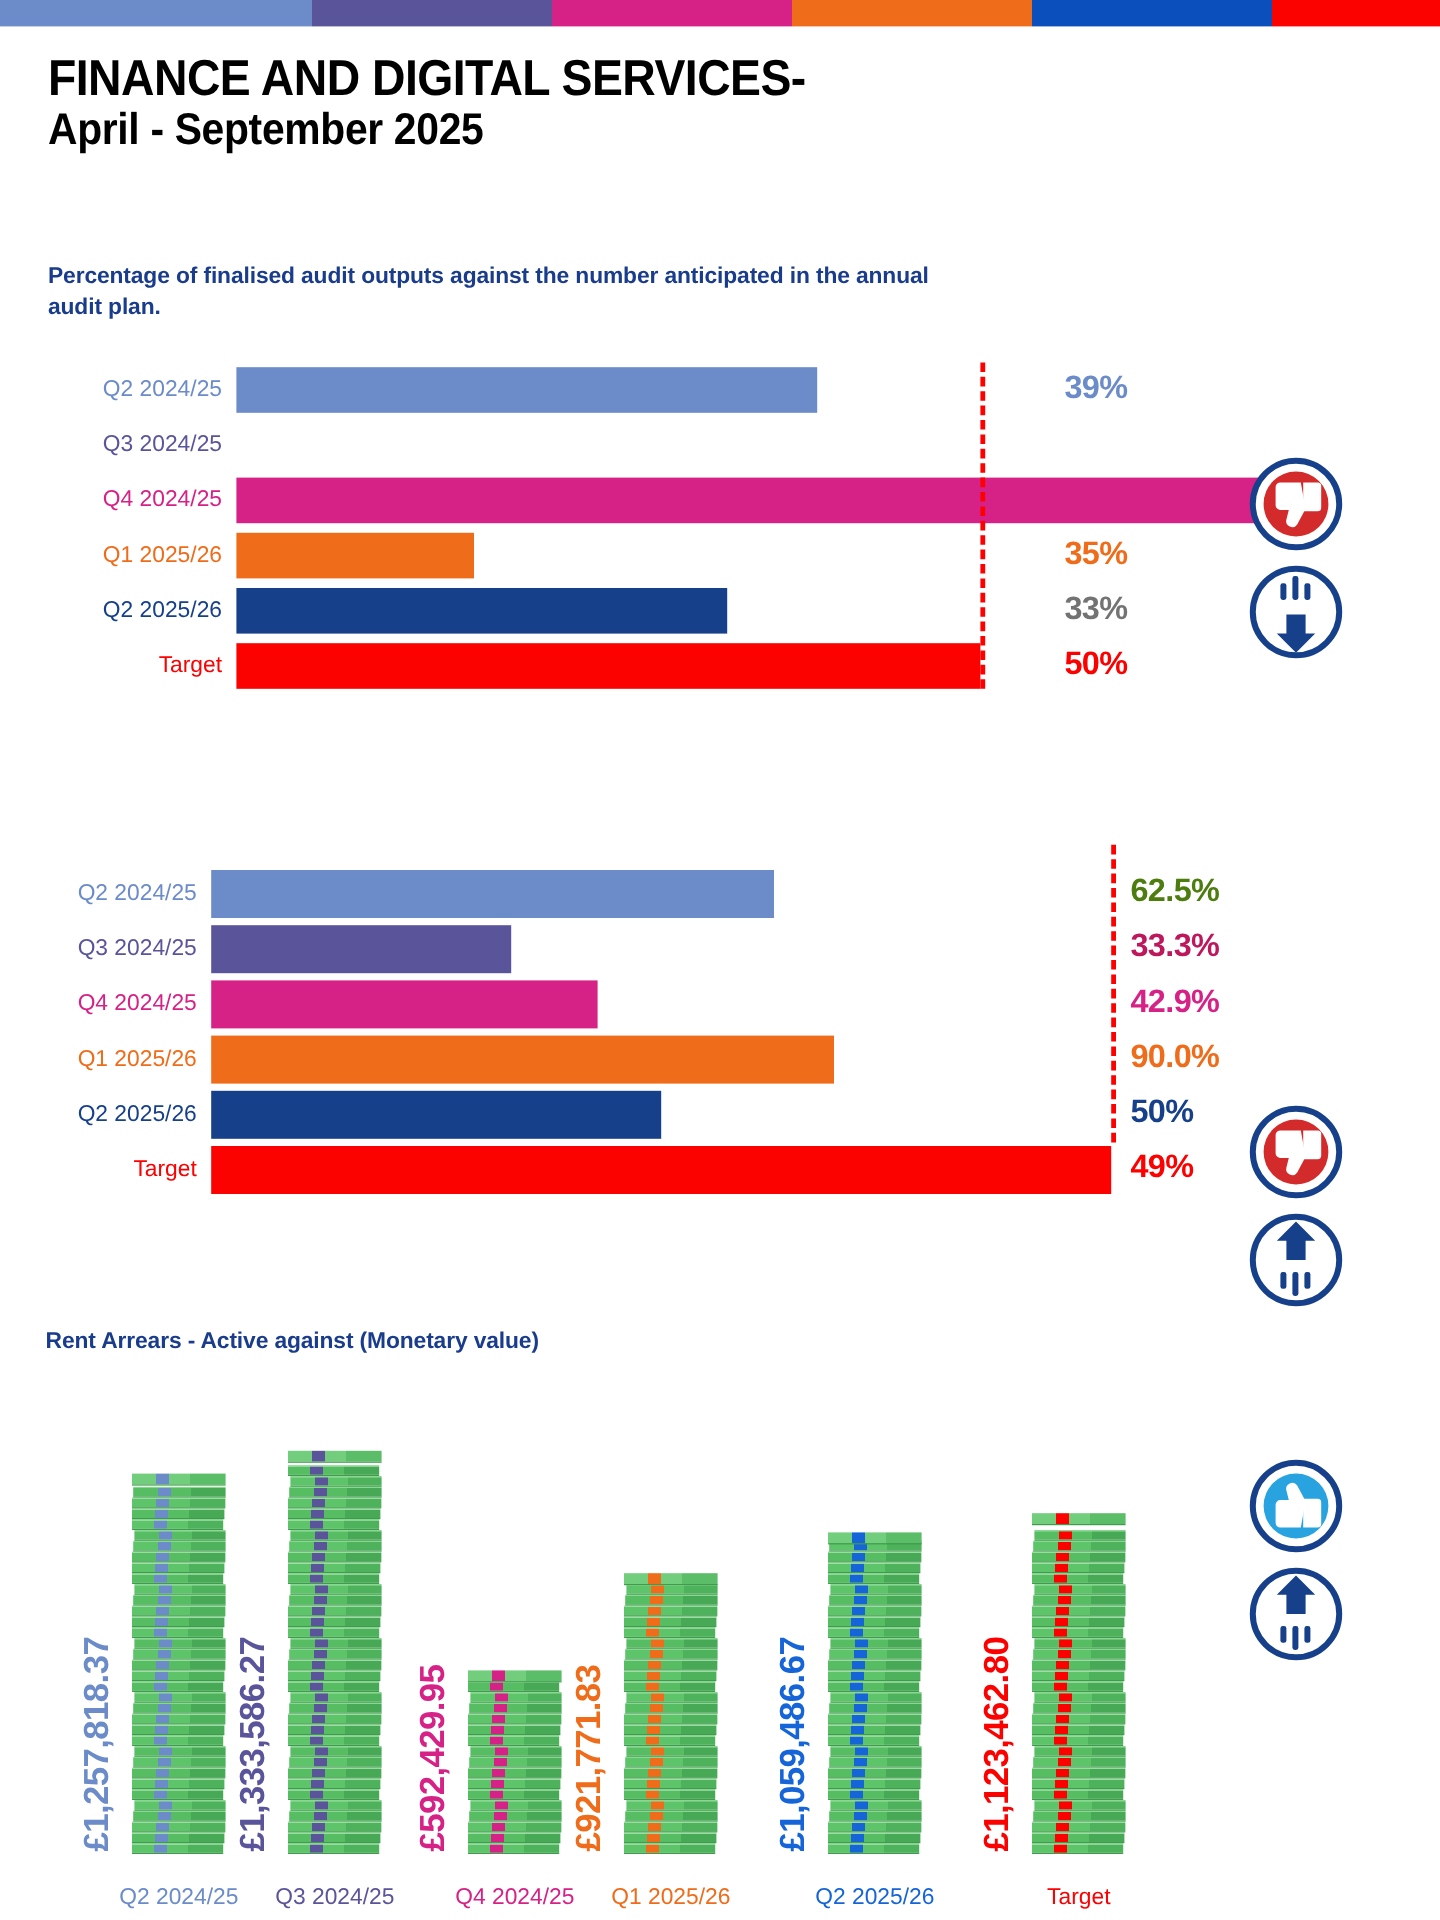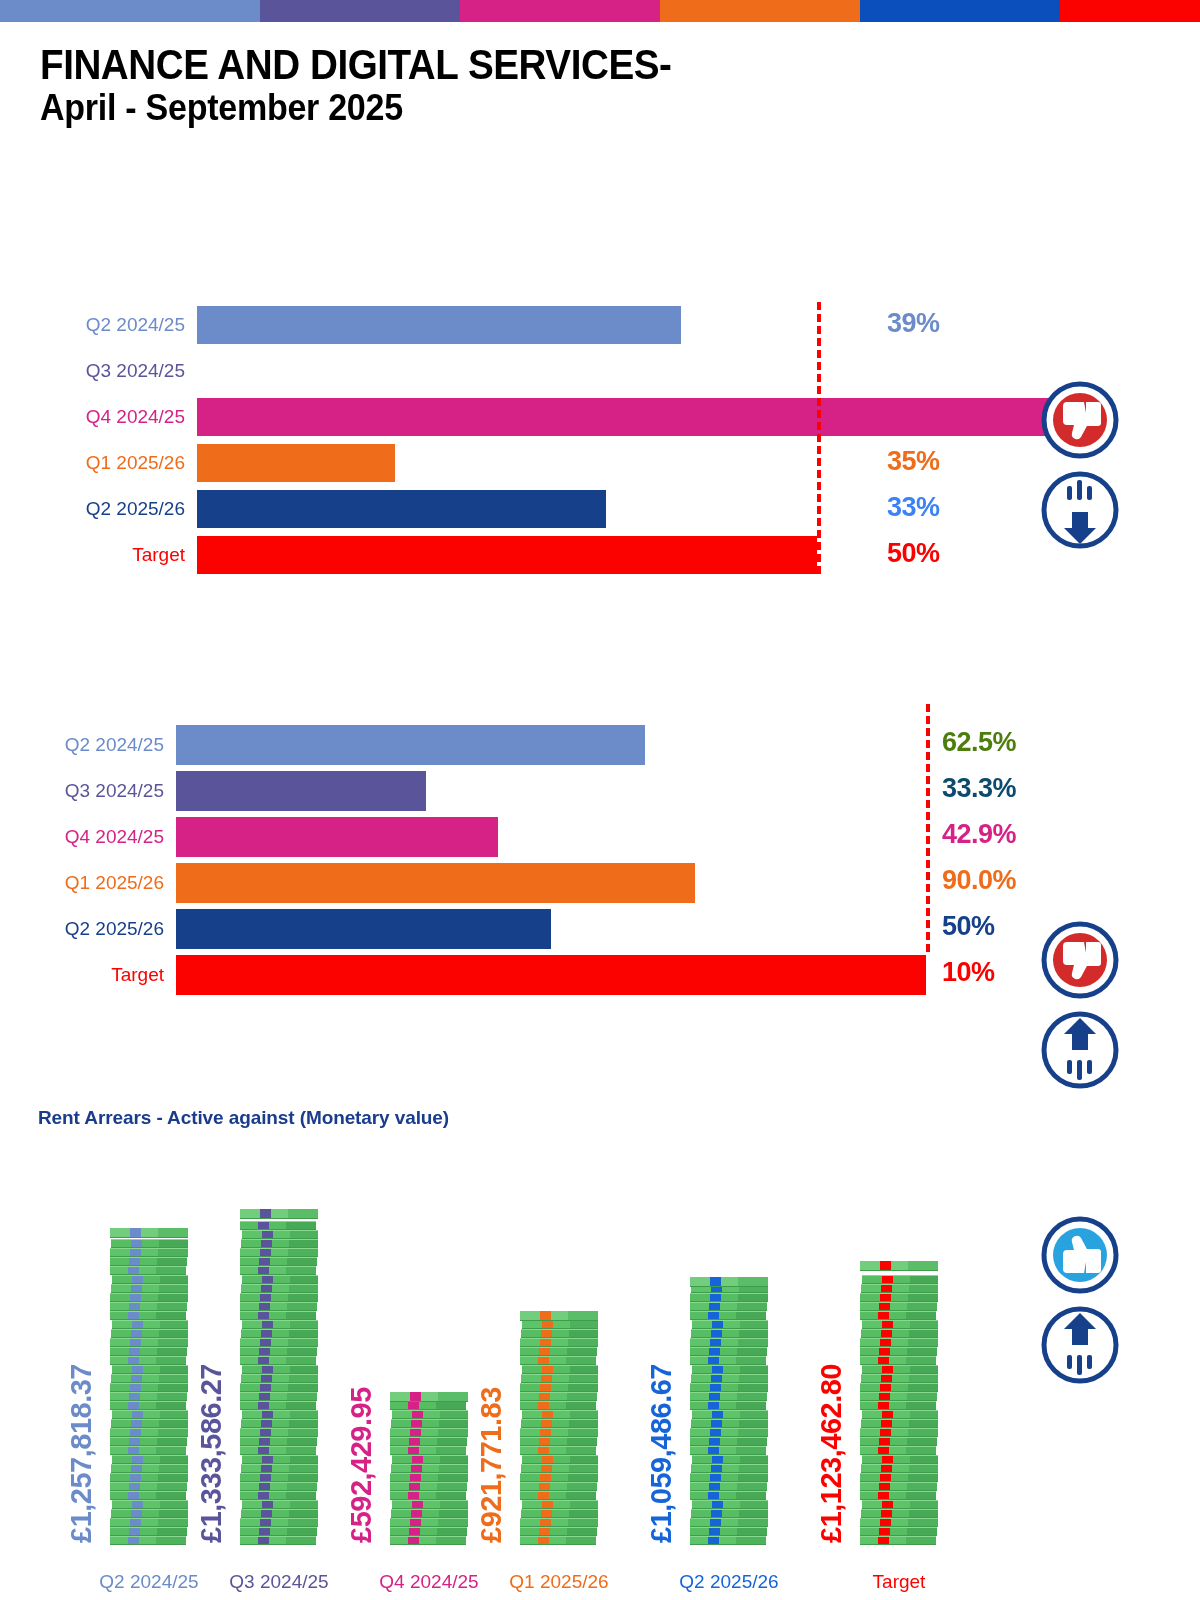--- a/index.html
+++ b/index.html
@@ -114,20 +114,21 @@
       <div class="seg" style="width: 200px; background: rgb(239, 108, 26);"></div>
       <div class="seg" style="width: 200px; background: rgb(11, 79, 189);"></div>
       <div class="seg" style="width: 140px; background: rgb(251, 1, 0);"></div>
     </div>
 
   <div class="title-block">
     <div class="title-line1">FINANCE AND DIGITAL SERVICES-</div>
     <div class="title-line2">April - September 2025</div>
   </div>
 
+  <div class="sec-head" id="head1">Percentage of finalised audit outputs against the number anticipated in the annual audit plan.</div>
   <div class="sec-head" id="head3">Rent Arrears - Active against (Monetary value)</div>
 
   <div class="barchart" id="chart1" style="left: 40px; top: 302px; width: 900px;">
       <div class="row" style="height: 46px;">
         <div class="cat-label" style="width: 157px; color: rgb(107, 139, 201);">Q2 2024/25</div>
         <div class="bar-area" style="width: 740px; height: 38px;">
           <div class="bar" style="width: 483.6px; background: rgb(107, 139, 201);"></div>
           <div class="val-label" style="left: 690px; top: 2px; color: rgb(107, 139, 201);">39%</div>
         </div>
       </div>
@@ -145,21 +146,21 @@
         <div class="cat-label" style="width: 157px; color: rgb(239, 108, 26);">Q1 2025/26</div>
         <div class="bar-area" style="width: 740px; height: 38px;">
           <div class="bar" style="width: 198.4px; background: rgb(239, 108, 26);"></div>
           <div class="val-label" style="left: 690px; top: 2px; color: rgb(239, 108, 26);">35%</div>
         </div>
       </div>
       <div class="row" style="height: 46px;">
         <div class="cat-label" style="width: 157px; color: rgb(23, 64, 139);">Q2 2025/26</div>
         <div class="bar-area" style="width: 740px; height: 38px;">
           <div class="bar" style="width: 409.2px; background: rgb(23, 64, 139);"></div>
-          <div class="val-label" style="left: 690px; top: 2px; color: #3b82f6;">33%</div>
+          <div class="val-label" style="left: 690px; top: 2px; color: #737373;">33%</div>
         </div>
       </div>
       <div class="row" style="height: 46px;">
         <div class="cat-label" style="width: 157px; color: rgb(251, 1, 0);">Target</div>
         <div class="bar-area" style="width: 740px; height: 38px;">
           <div class="bar" style="width: 620px; background: rgb(251, 1, 0);"></div>
           <div class="val-label" style="left: 690px; top: 2px; color: rgb(251, 1, 0);">50%</div>
         </div>
       </div>
       <div class="target-line" style="left: 777px; top: 0px; height: 272px;"></div>
@@ -170,21 +171,21 @@
         <div class="cat-label" style="width: 160px; color: rgb(107, 139, 201);">Q2 2024/25</div>
         <div class="bar-area" style="width: 870px; height: 40px;">
           <div class="bar" style="width: 468.75px; background: rgb(107, 139, 201);"></div>
           <div class="val-label" style="left: 766px; top: 2px; color: #4d7c0f;">62.5%</div>
         </div>
       </div>
       <div class="row" style="height: 46px;">
         <div class="cat-label" style="width: 160px; color: rgb(90, 85, 155);">Q3 2024/25</div>
         <div class="bar-area" style="width: 870px; height: 40px;">
           <div class="bar" style="width: 249.75px; background: rgb(90, 85, 155);"></div>
-          <div class="val-label" style="left: 766px; top: 2px; color: #0c4a6e;">33.3%</div>
+          <div class="val-label" style="left: 766px; top: 2px; color: #be185d;">33.3%</div>
         </div>
       </div>
       <div class="row" style="height: 46px;">
         <div class="cat-label" style="width: 160px; color: rgb(214, 34, 135);">Q4 2024/25</div>
         <div class="bar-area" style="width: 870px; height: 40px;">
           <div class="bar" style="width: 321.75px; background: rgb(214, 34, 135);"></div>
           <div class="val-label" style="left: 766px; top: 2px; color: rgb(214, 34, 135);">42.9%</div>
         </div>
       </div>
       <div class="row" style="height: 46px;">
@@ -198,21 +199,21 @@
         <div class="cat-label" style="width: 160px; color: rgb(23, 64, 139);">Q2 2025/26</div>
         <div class="bar-area" style="width: 870px; height: 40px;">
           <div class="bar" style="width: 375px; background: rgb(23, 64, 139);"></div>
           <div class="val-label" style="left: 766px; top: 2px; color: rgb(23, 64, 139);">50%</div>
         </div>
       </div>
       <div class="row" style="height: 46px;">
         <div class="cat-label" style="width: 160px; color: rgb(251, 1, 0);">Target</div>
         <div class="bar-area" style="width: 870px; height: 40px;">
           <div class="bar" style="width: 750px; background: rgb(251, 1, 0);"></div>
-          <div class="val-label" style="left: 766px; top: 2px; color: rgb(251, 1, 0);">10%</div>
+          <div class="val-label" style="left: 766px; top: 2px; color: rgb(251, 1, 0);">49%</div>
         </div>
       </div>
       <div class="target-line" style="left: 910px; top: -18px; height: 248px;"></div>
     </div>
 
   <div class="moneychart" id="chart3">
       <div class="stack-wrap" style="left: 110px; bottom: 55px; width: 78px; height: 311px;">
         <div class="stack" style="width: 78px; height: 311px; --band: #6b8bc9; --band2: #6b8bc9;">
           <div class="note" style="--band: #6b8bc9; --band2: #6b8bc9; margin-left: -2px;"></div>
           <div class="note sh" style="--band: #6b8bc9; --band2: #6b8bc9; margin-left: -1px;"></div>

